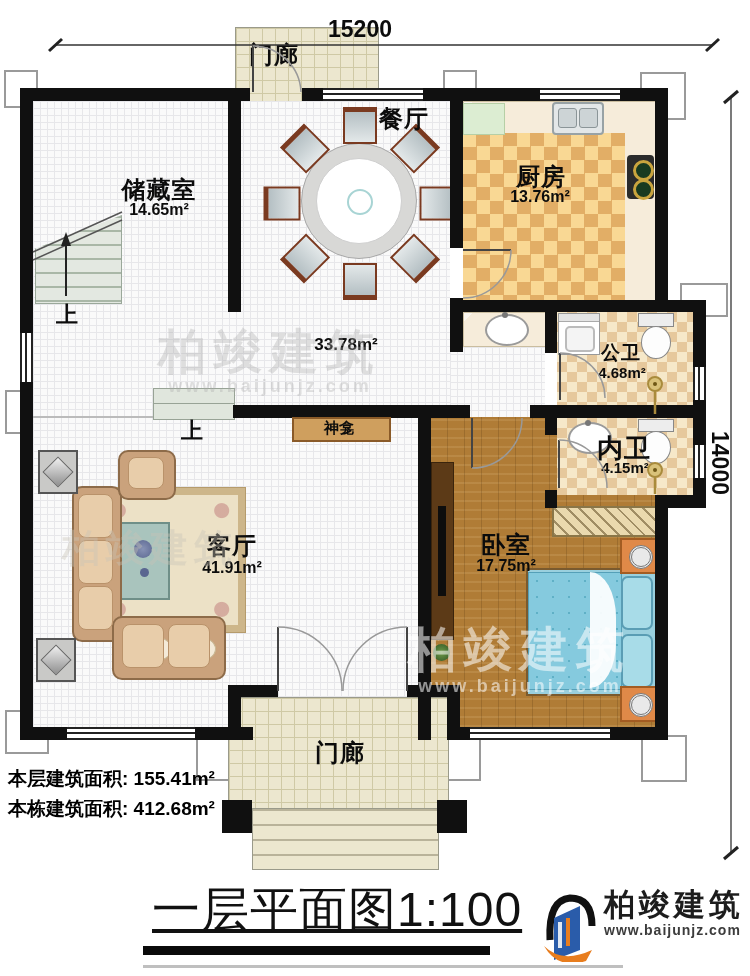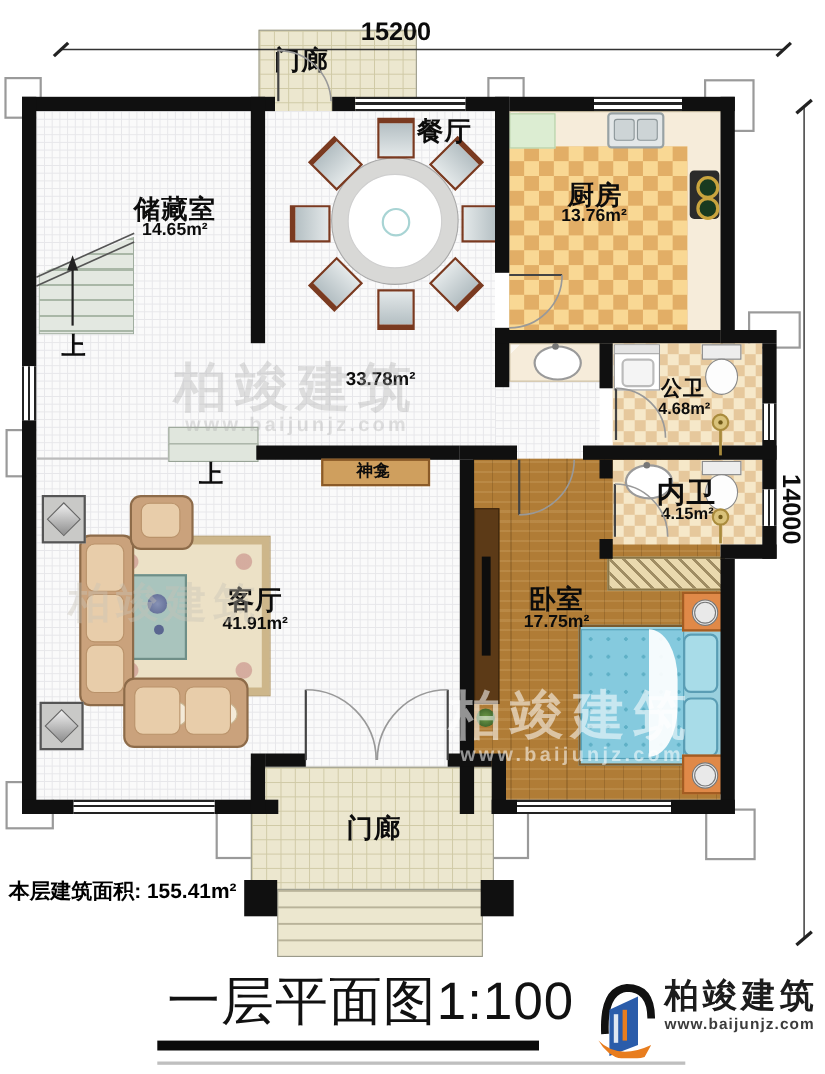--- a/index.html
+++ b/index.html
@@ -42,21 +42,21 @@
   .sofa{background:#caa27c;border:2px solid #8d6b49;border-radius:10px;}
   .cushion{position:absolute;background:#e8cdaa;border:1px solid #b9926a;border-radius:8px;z-index:13;}
   .toilet-tank{position:absolute;z-index:13;background:#ededed;border:1px solid #888;}
   .toilet-bowl{position:absolute;z-index:13;background:#fdfdfd;border:1px solid #888;border-radius:50%;}
   .basin{position:absolute;z-index:14;background:#fff;border:2px solid #9a9a9a;border-radius:50%;}
   .faucet{position:absolute;z-index:15;width:6px;height:6px;background:#777;border-radius:50%;}
   .hatch{background-color:#ead9ae;background-image:repeating-linear-gradient(45deg,rgba(110,90,50,.6) 0 2px,transparent 2px 9px);border:2px solid #8a7648;}
   .wm{position:absolute;z-index:50;pointer-events:none;font-weight:700;transform:translate(-50%,-50%);white-space:nowrap;text-align:center;}
   
   .info-line{font-size:19px;font-weight:700;line-height:30px;color:#000;}
-  #title{position:absolute;left:152px;top:878px;font-size:48px;font-weight:500;letter-spacing:1px;z-index:60;}
+  #title{position:absolute;left:152px;top:878px;font-size:48px;font-weight:500;letter-spacing:1px;z-index:60;text-decoration:underline;}
   #title-bar{position:absolute;left:143px;top:946px;width:347px;height:9px;background:#0a0a0a;z-index:60;}
   #title-line{position:absolute;left:143px;top:965px;width:480px;height:3px;background:#bfbfbf;z-index:60;}
   #brand-name{font-size:31px;font-weight:800;letter-spacing:4px;color:#1c1c1c;line-height:34px;}
   #brand-url{font-size:14px;font-weight:700;letter-spacing:1px;color:#3c3c3c;}
   svg.overlay{position:absolute;left:0;top:0;z-index:45;pointer-events:none;}
 </style>
 </head>
 <body>
 
 <div id="stage">
@@ -279,22 +279,23 @@
   <div class="lbl room" style="left:340px;top:753px;">门廊</div>
   <div class="lbl" style="left:67px;top:315px;font-size:22px;">上</div>
   <div class="lbl" style="left:192px;top:431px;font-size:22px;">上</div>
 
   <div class="wm" style="left:270px;top:352px;font-size:48px;letter-spacing:8px;color:rgba(170,170,170,0.35);">柏竣建筑</div>
   <div class="wm" style="left:270px;top:386px;font-size:18px;letter-spacing:3px;color:rgba(170,170,170,0.35);">www.baijunjz.com</div>
   <div class="wm" style="left:520px;top:650px;font-size:48px;letter-spacing:8px;color:rgba(255,255,255,0.55);">柏竣建筑</div>
   <div class="wm" style="left:520px;top:686px;font-size:18px;letter-spacing:3px;color:rgba(255,255,255,0.55);">www.baijunjz.com</div>
   <div class="wm" style="left:150px;top:548px;font-size:38px;letter-spacing:6px;color:rgba(200,195,182,0.4);">柏竣建筑</div>
 
-  <div class="abs" style="left:8px;top:796px;z-index:60;">
+  <div class="abs" style="left:8px;top:764px;z-index:60;">
     <div class="info-line"><span>本层建筑面积:</span> <span>155.41m²</span></div>
+    <div class="info-line"><span>本栋建筑面积:</span> <span>412.68m²</span></div>
   </div>
 
   <div id="title"><span>一层平面图</span><span>1:100</span></div>
   <div id="title-bar"></div>
   <div id="title-line"></div>
 
   <div class="abs" style="left:540px;top:888px;z-index:60;display:flex;align-items:flex-start;">
     <svg width="58" height="74" viewBox="0 0 58 74">
       <path d="M10,52 Q8,12 30,10 Q52,10 52,38" fill="none" stroke="#111" stroke-width="7"></path>
       <polygon points="14,30 40,18 40,62 14,72" fill="#2a5caa"></polygon>

